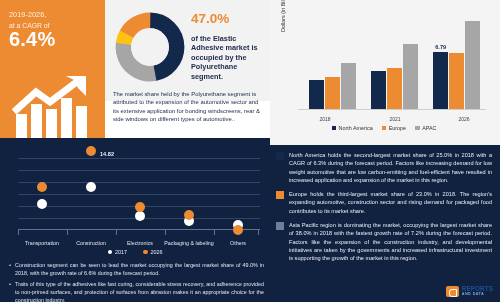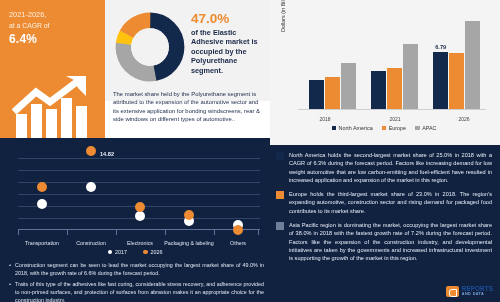--- a/index.html
+++ b/index.html
@@ -13,33 +13,33 @@
 
   
   .orange-panel {
     position: absolute; left: 0; top: 0; width: 105px; height: 138px;
     background: #ED8B33; color: #ffffff; padding: 10px 8px 0 9px;
   }
   .op-line1 { font-size: 7.2px; color: #fdf0e2; letter-spacing: .1px; line-height: 10px; }
   .op-line2 { font-size: 7.2px; color: #fdf0e2; letter-spacing: .1px; line-height: 10px; margin-bottom: 1px; }
   .op-accel { font-size: 13.5px; font-weight: 700; letter-spacing: .3px; line-height: 15px; }
   .op-cagr { font-size: 6.8px; color: #fdf0e2; line-height: 10px; margin-top: 1px; }
-  .op-val { font-size: 12px; font-weight: 700; line-height: 16px; letter-spacing: .2px; }
+  .op-val { font-size: 20px; font-weight: 700; line-height: 16px; letter-spacing: .2px; }
   .growth-art { position: absolute; left: 12px; bottom: 0px; width: 92px; height: 62px; }
 
   
   .donut-sec {
     position: absolute; left: 105px; top: 0; width: 165px; height: 101px;
     background: #f2f2f2; padding: 6px 6px 0 6px;
   }
   .donut-row { display: flex; align-items: flex-start; }
   .donut-wrap { width: 74px; height: 74px; position: relative; margin: 4px 2px 0 2px; flex: none; }
   .pct-block { padding-left: 2px; padding-top: 5px; }
   .pct-num { font-size: 13.5px; font-weight: 700; color: #ED8B33; line-height: 15px; }
-  .pct-desc { font-size: 7.3px; font-weight: 700; color: #1b2a4a; line-height: 9.4px; margin-top: 2px; }
+  .pct-desc { font-size: 7.3px; font-weight: 700; color: #1b2a4a; line-height: 9.4px; margin-top: 8px; }
   .donut-note {
     font-size: 5.9px; color: #20314f; line-height: 8.3px; margin-top: 6px; padding: 0 2px;
   }
 
   
   .bar-sec {
     position: absolute; left: 270px; top: 0; width: 230px; height: 145px;
     background: #f4f4f4; padding: 6px 8px 2px 6px;
   }
   .bar-plot { position: relative; width: 100%; height: 118px; }
@@ -135,21 +135,21 @@
   .logo-text { line-height: 5.2px; }
   .logo-t1 { font-size: 6.3px; font-weight: 700; color: #1b4f9c; letter-spacing: .1px; }
   .logo-t2 { font-size: 3.7px; font-weight: 700; color: #7ba7dc; letter-spacing: .45px; }
 </style>
 </head>
 <body>
 
 <div class="page">
 
   <div class="orange-panel">
-    <div class="op-line1">2021-2026,</div>
+    <div class="op-line1">2019-2026,</div>
     <div class="op-cagr">at a CAGR of</div>
     <div class="op-val">6.4%</div>
 
     <svg class="growth-art" viewBox="0 0 92 62">
       <rect x="4" y="38" width="11" height="24" fill="#ffffff"></rect>
       <rect x="19" y="28" width="11" height="34" fill="#ffffff"></rect>
       <rect x="34" y="33" width="11" height="29" fill="#ffffff"></rect>
       <rect x="49" y="22" width="11" height="40" fill="#ffffff"></rect>
       <rect x="64" y="30" width="11" height="32" fill="#ffffff"></rect>
       <path d="M2 36 L24 16 L38 26 L70 2" stroke="#ffffff" stroke-width="7" fill="none" stroke-linejoin="miter"></path>

